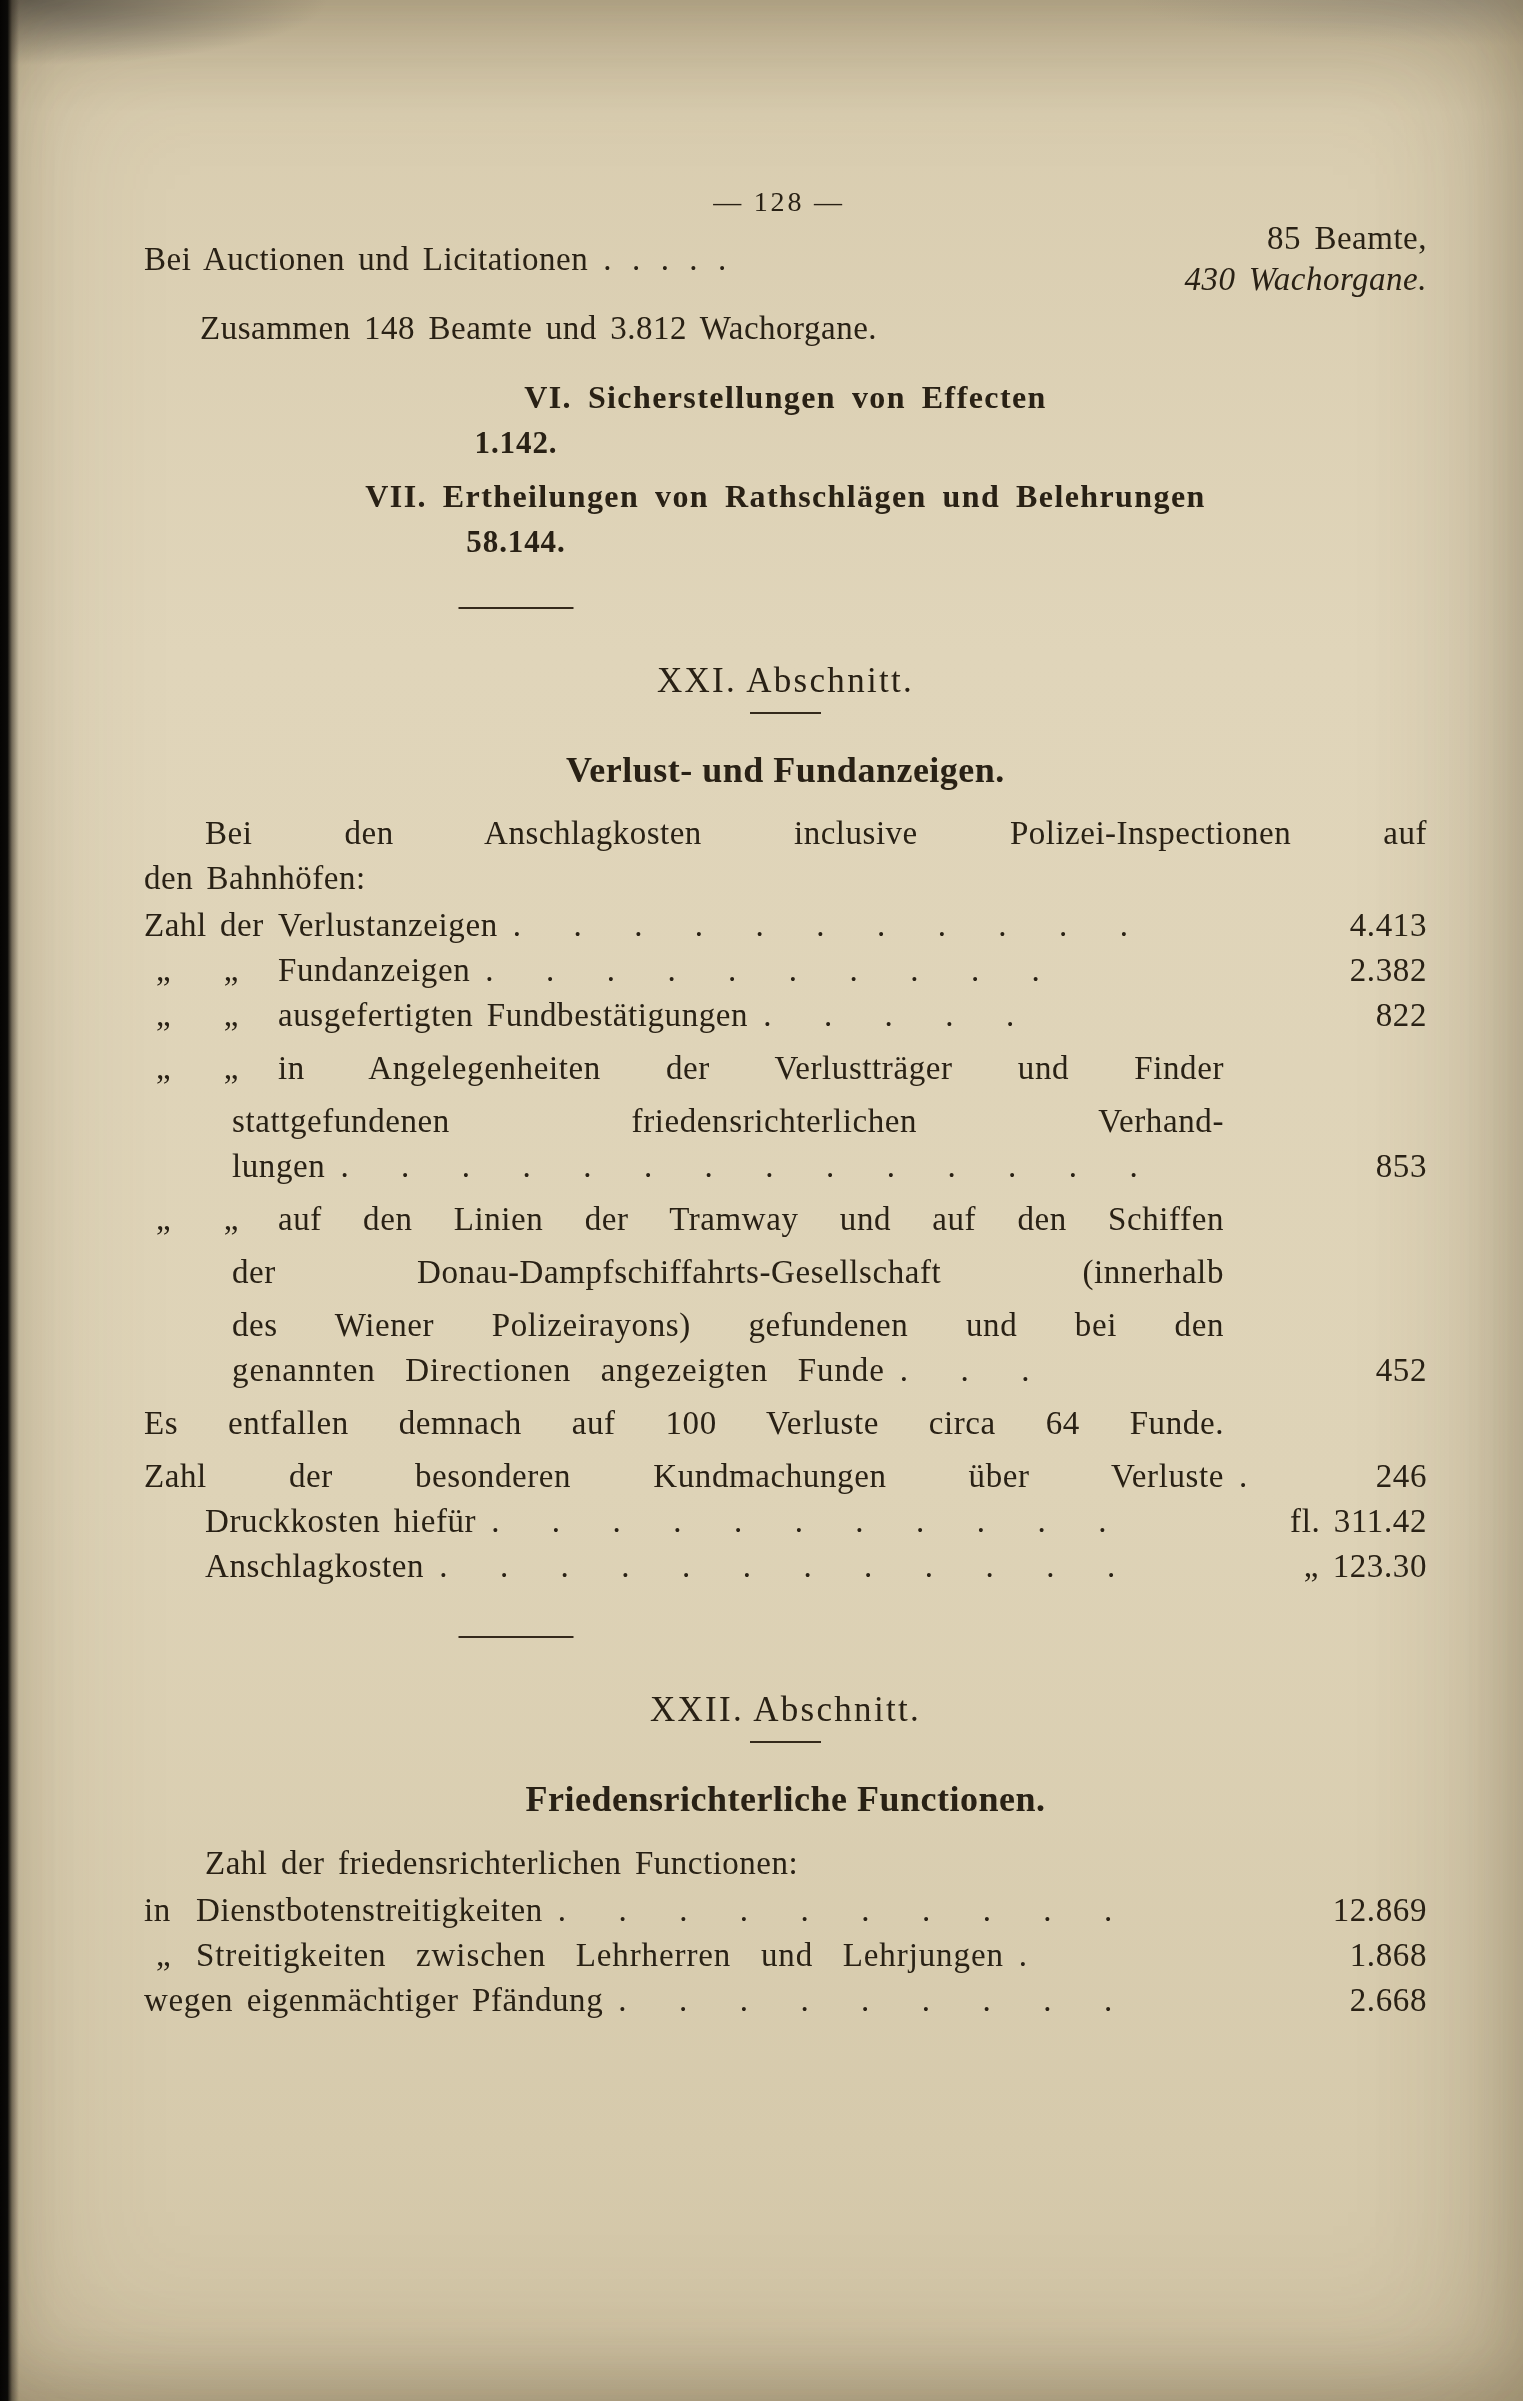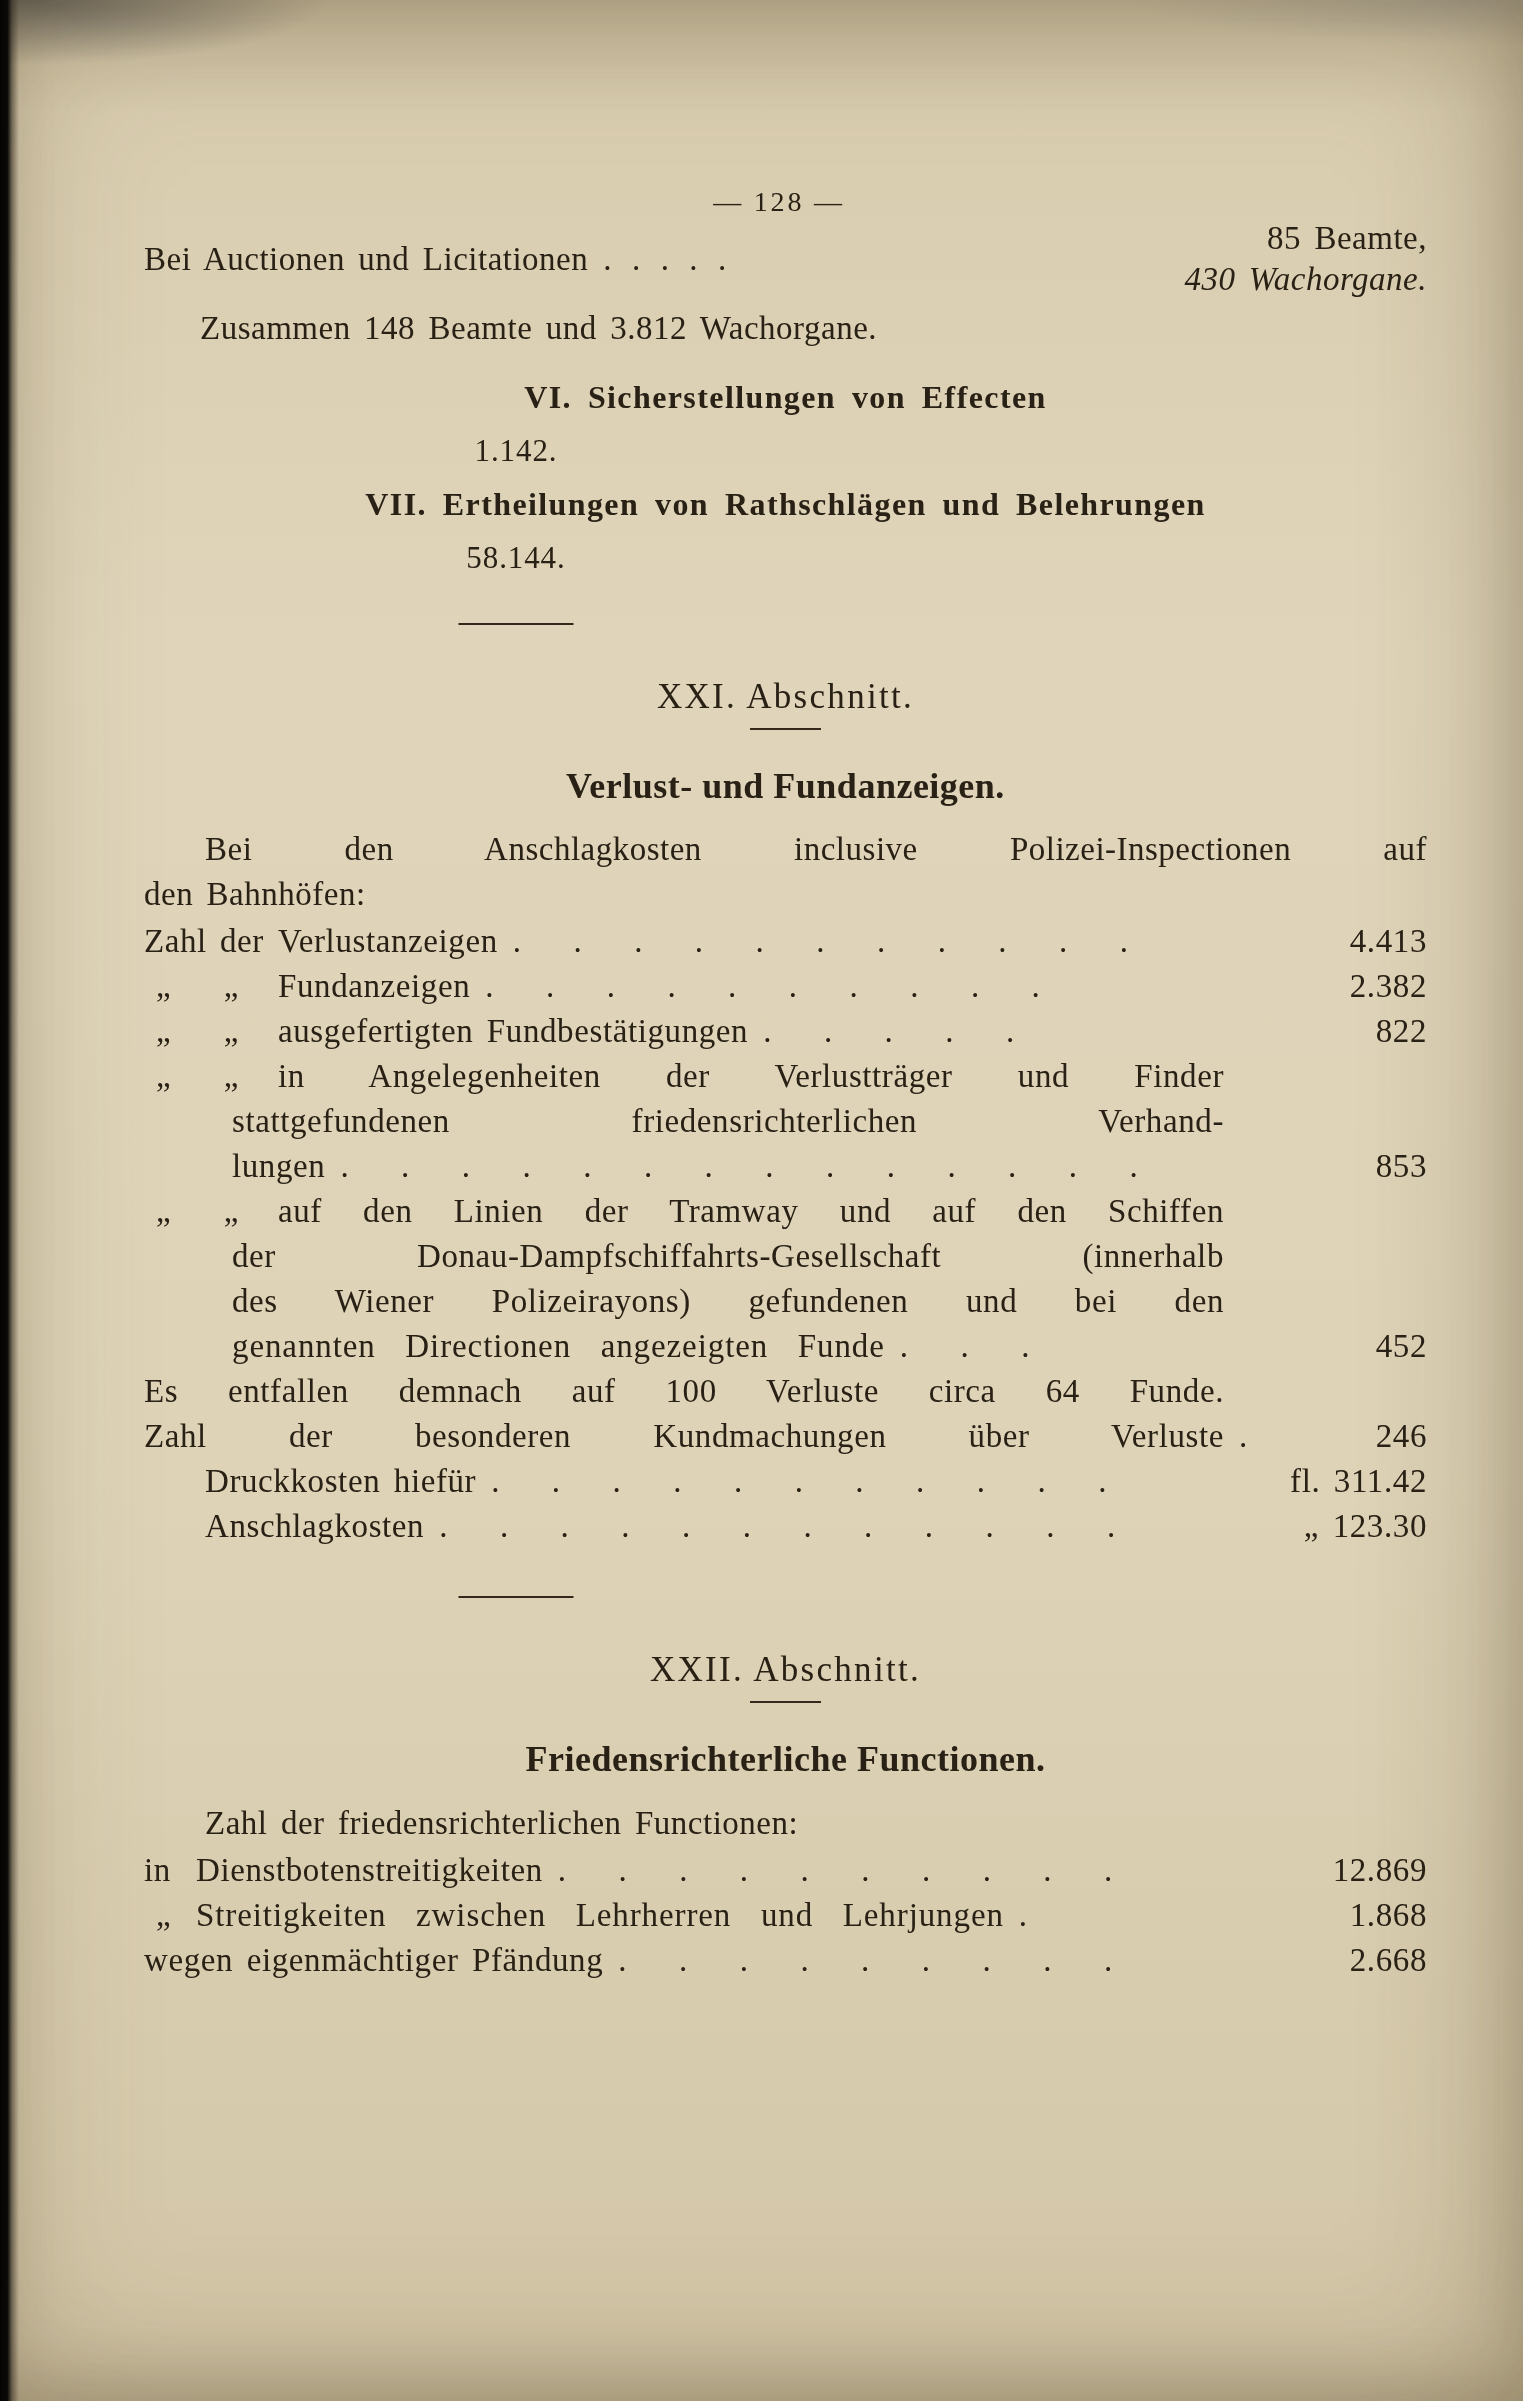--- a/index.html
+++ b/index.html
@@ -20,21 +20,21 @@
   .page-num{text-align:center;font-size:28px;letter-spacing:2.8px;padding-right:13px;}
 
   .topline{display:flex;align-items:center;font-size:33px;line-height:42px;letter-spacing:0.5px;word-spacing:4.7px;}
   .topline .dots{padding-left:15px;word-spacing:11.2px;white-space:pre;}
   .rblock{margin-left:auto;text-align:right;line-height:41px;}
   .zusammen{padding-left:56px;font-size:33px;line-height:45px;margin-top:5.6px;letter-spacing:0.5px;word-spacing:4.7px;}
 
   .h67{text-align:center;font-weight:bold;font-size:32px;letter-spacing:1.4px;word-spacing:6.5px;}
   .h6{margin-top:28px;}
   .h7{margin-top:17px;}
-  .axisnum{font-size:31px;width:max-content;margin-left:372px;transform:translateX(-50%);margin-top:17px;letter-spacing:0.9px;}
+  .axisnum{font-size:31px;width:max-content;margin-left:372px;transform:translateX(-50%);margin-top:9px;letter-spacing:0.9px;font-weight:bold;}
 
   .rule{width:115px;border:none;border-top:2.8px solid #34291b;margin:47px 0 0 372px;transform:translateX(-50%);}
 
   .abschnitt{text-align:center;font-size:35px;letter-spacing:2.3px;margin-top:52px;}
   .abschnitt-rule{width:71px;border:none;border-top:2.8px solid #34291b;margin:11.2px auto 0;}
   .chap-title{text-align:center;font-weight:bold;font-size:36px;letter-spacing:0.5px;margin-top:35px;}
 
   .intro{font-size:33px;line-height:45px;margin-top:20.5px;letter-spacing:0.5px;word-spacing:4.7px;}
   .intro .l1{text-indent:61px;text-align:justify;text-align-last:justify;}
   .p-indent{text-indent:61px;}
@@ -42,21 +42,21 @@
   .rows{margin-top:1.9px;}
   .row{display:flex;align-items:baseline;font-size:33px;line-height:45px;letter-spacing:0.6px;word-spacing:4.7px;}
   .c1{flex:0 0 76px;}
   .c2{flex:0 0 58px;}
   .c1s{flex:0 0 52px;}
   .qrow .c1{text-indent:12px;}
   .qrow .c2{text-indent:3.7px;}
   .qrow22 .c1s{text-indent:12px;}
   .cont{padding-left:88px;}
   .ind{padding-left:61px;}
-  .jbody{flex:0 0 1080px;text-align:justify;text-align-last:justify;}
+  .jbody{flex:0 0 1080px;text-align:justify;text-align-last:justify;margin-top:8px;}
   .qcols .jbody{flex-basis:946px;}
   .cont .jbody{flex-basis:992px;}
   .wide{word-spacing:20.5px;letter-spacing:0.9px;}
   .dots{padding-left:15px;word-spacing:43px;white-space:pre;}
   .sp{flex:1 1 auto;min-width:7.4px;}
   .val{white-space:pre;}
 </style>
 </head>
 <body>
 

